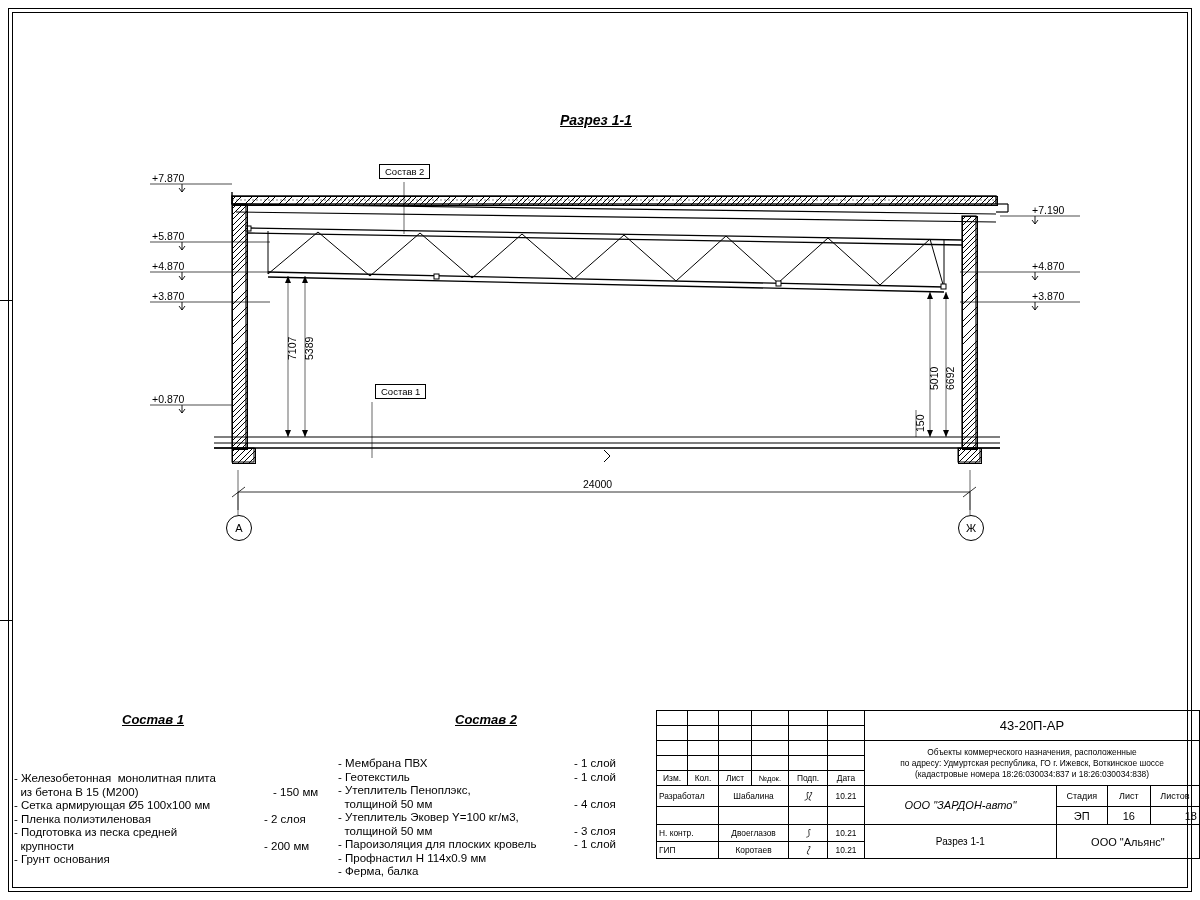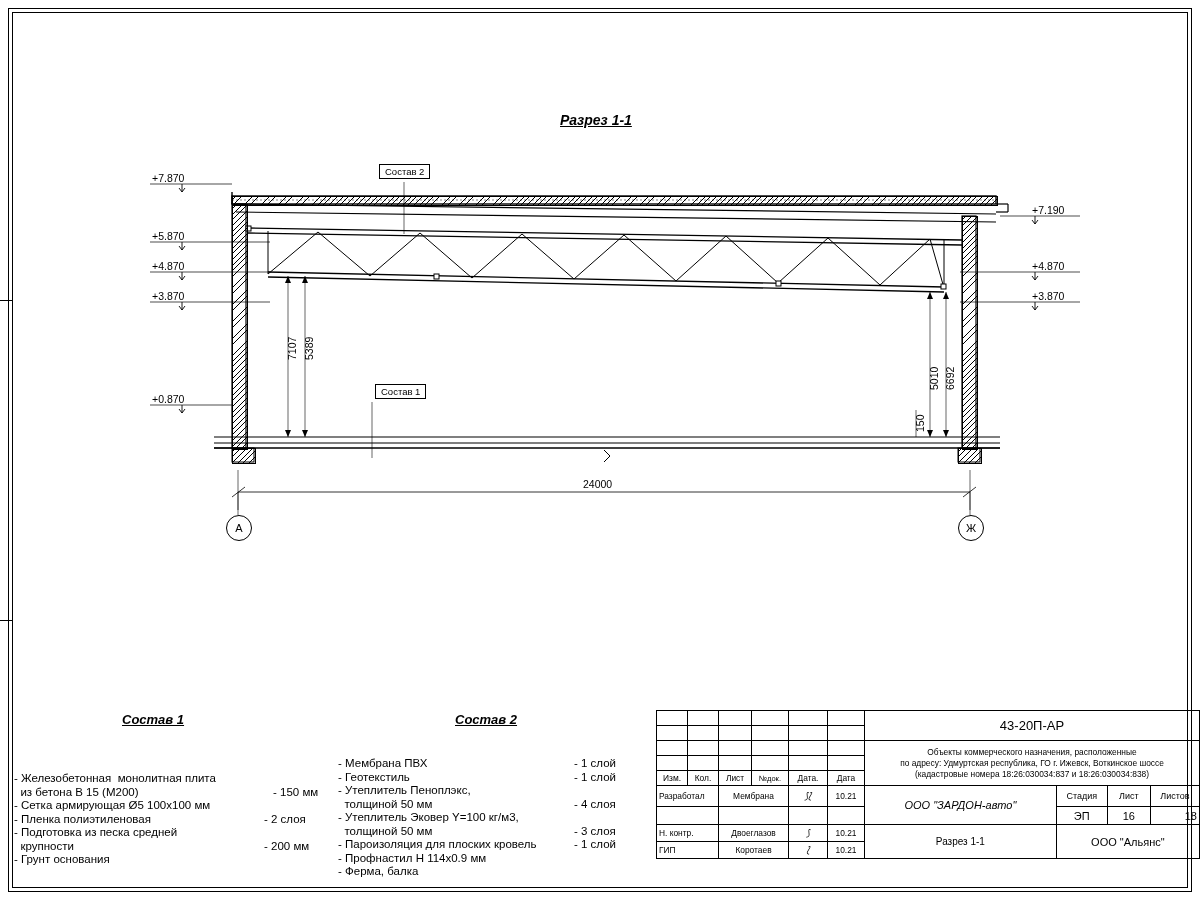--- a/index.html
+++ b/index.html
@@ -248,26 +248,26 @@
         <td></td>
         <td></td>
         <td></td>
         <td></td>
       </tr>
       <tr>
         <td style="height:14px;font-size:8.4px;">Изм.</td>
         <td style="font-size:8.4px;">Кол.</td>
         <td style="font-size:8.4px;">Лист</td>
         <td style="font-size:7.5px;">№док.</td>
-        <td style="font-size:8.4px;">Дата.</td>
+        <td style="font-size:8.4px;">Подп.</td>
         <td style="font-size:8.4px;">Дата</td>
       </tr>
       <tr>
         <td colspan="2" style="height:20px;font-size:8.4px;" class="tleft">Разработал</td>
-        <td colspan="2" style="font-size:8.4px;">Мембрана</td>
+        <td colspan="2" style="font-size:8.4px;">Шабалина</td>
         <td class="sig">⟆⟅</td>
         <td style="font-size:8.4px;">10.21</td>
         <td colspan="3" rowspan="2" style="font-style:italic;font-size:11px;width:185px;">ООО "ЗАРДОН-авто"</td>
         <td style="width:46px;font-size:9px;">Стадия</td>
         <td style="width:38px;font-size:9px;">Лист</td>
         <td style="width:42px;font-size:9px;">Листов</td>
       </tr>
       <tr>
         <td colspan="2" style="height:17px;font-size:8.4px;" class="tleft"></td>
         <td colspan="2" style="font-size:8.4px;"></td>

